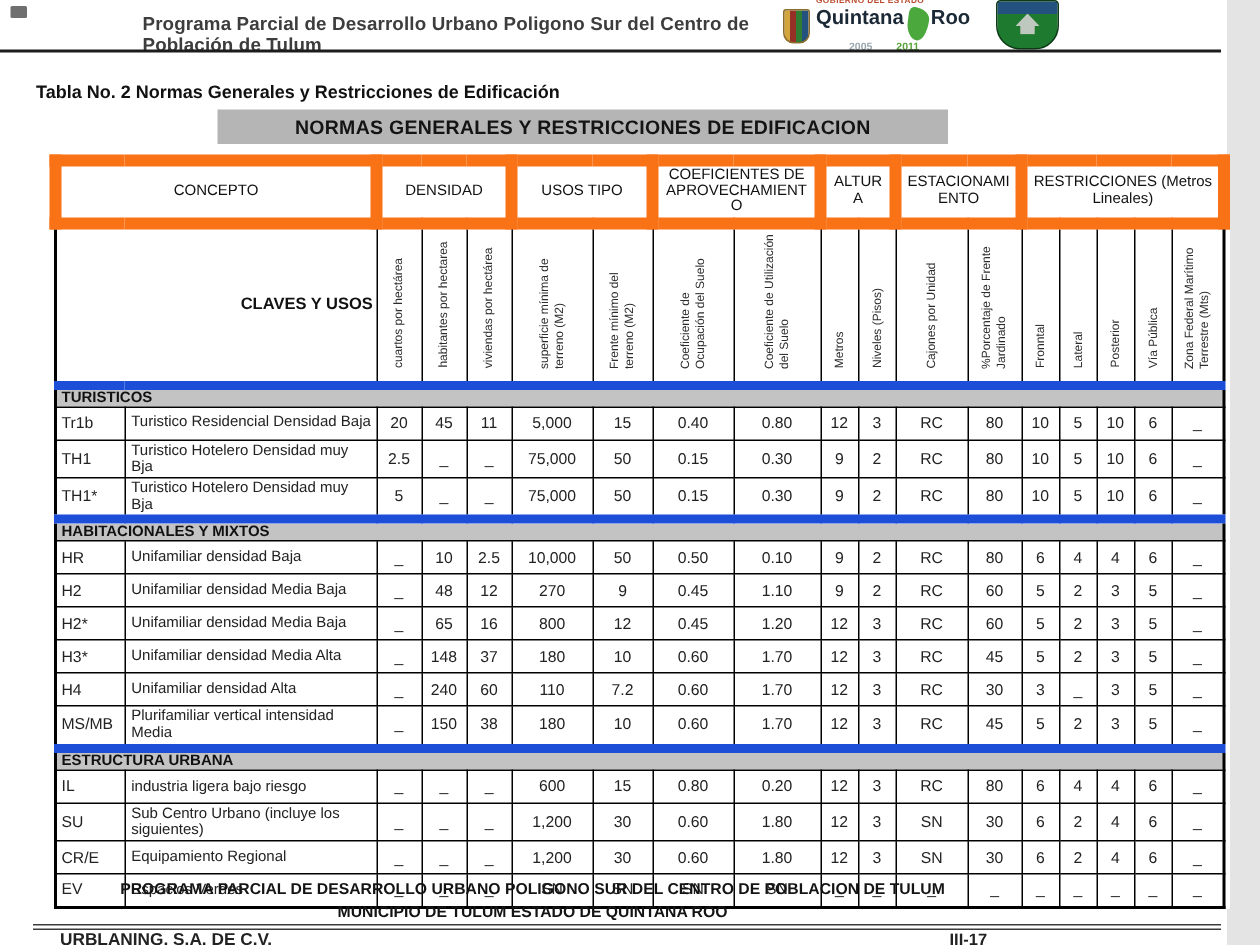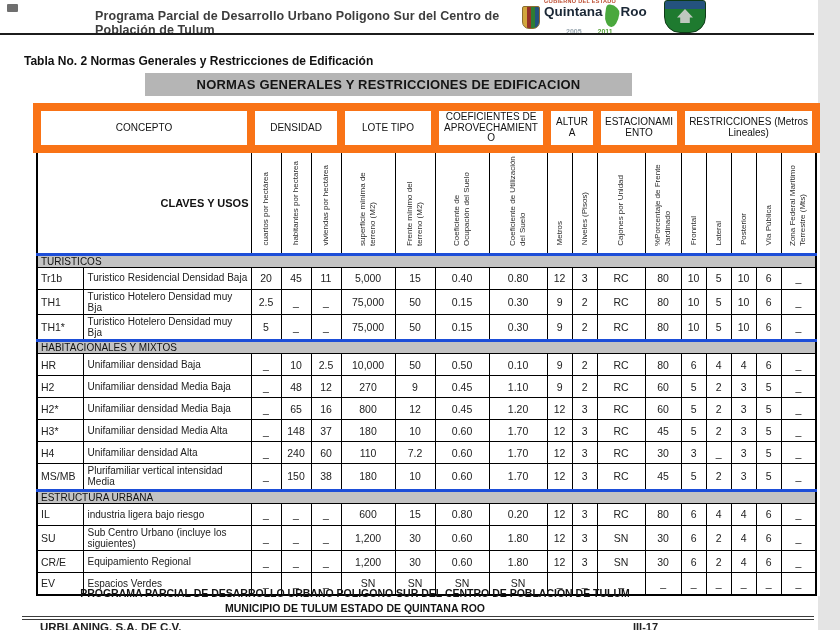--- a/index.html
+++ b/index.html
@@ -39,21 +39,21 @@
   th,td{border:1px solid #000;padding:1px 2px;overflow:hidden}
   thead tr.gh-row{height:26px}
   thead tr.gh-row th{font-size:10px;font-weight:normal;line-height:1.05;border:8px solid #f97316;padding:1px 2px;overflow-wrap:anywhere;color:#111}
   thead tr.sub-row{height:96px}
   th.claves{font-size:11px;font-weight:bold;text-align:right;vertical-align:middle;color:#111}
   th.rot{vertical-align:bottom;text-align:center;padding:3px 0;border-bottom:2px solid #000;font-weight:normal}
   .rot-text{writing-mode:vertical-rl;transform:rotate(180deg);display:inline-block;
     font-size:8px;line-height:10px;color:#2b2b2b;max-height:90px;text-align:left;white-space:normal}
   tbody tr{height:22px}
   tbody tr.bar-row{height:13px}
-  td.bar{background:#c3c3c3;font-size:10px;font-weight:normal;padding:0 3px;border-top:3px solid #1d4ed8;color:#111}
+  td.bar{background:#c3c3c3;font-size:10px;font-weight:bold;padding:0 3px;border-top:6px solid #1d4ed8;color:#111}
   td.clave{font-size:10.5px;padding-left:3px;vertical-align:middle;color:#222}
   td.desc{font-size:10px;padding-left:4px;vertical-align:middle;line-height:1.12;color:#222}
   td.val{font-size:10.5px;text-align:center;vertical-align:middle;color:#222}
 
   
   .footer{position:absolute;left:30px;top:586px;width:650px;text-align:center;font-size:10.5px;font-weight:bold;line-height:15px;color:#141414}
   .footer-rule{position:absolute;left:22px;top:616px;width:792px;height:2px;border-top:1px solid #3c3c3c;border-bottom:1px solid #3c3c3c}
   .company{position:absolute;left:40px;top:621px;font-size:11.5px;font-weight:bold;color:#222}
   .pagenum{position:absolute;left:633px;top:621px;font-size:11px;font-weight:bold;color:#222}
 </style>
@@ -109,21 +109,21 @@
           <col style="width: 25px;">
           <col style="width: 25px;">
           <col style="width: 25px;">
           <col style="width: 25px;">
           <col style="width: 35px;">
         </colgroup>
         <thead>
           <tr class="gh-row">
             <th class="gh" colspan="2">CONCEPTO</th>
             <th class="gh" colspan="3">DENSIDAD</th>
-            <th class="gh" colspan="2">LOTE TIPO</th>
+            <th class="gh" colspan="2">USOS TIPO</th>
             <th class="gh" colspan="2">COEFICIENTES DE APROVECHAMIENTO</th>
             <th class="gh" colspan="2">ALTURA</th>
             <th class="gh" colspan="2">ESTACIONAMIENTO</th>
             <th class="gh" colspan="5">RESTRICCIONES (Metros Lineales)</th>
           </tr>
           <tr class="sub-row">
             <th class="claves" colspan="2">CLAVES Y USOS</th>
             <th class="rot"><span class="rot-text">cuartos por hectárea</span></th>
             <th class="rot"><span class="rot-text">habitantes por hectarea</span></th>
             <th class="rot"><span class="rot-text">viviendas por hectárea</span></th>

